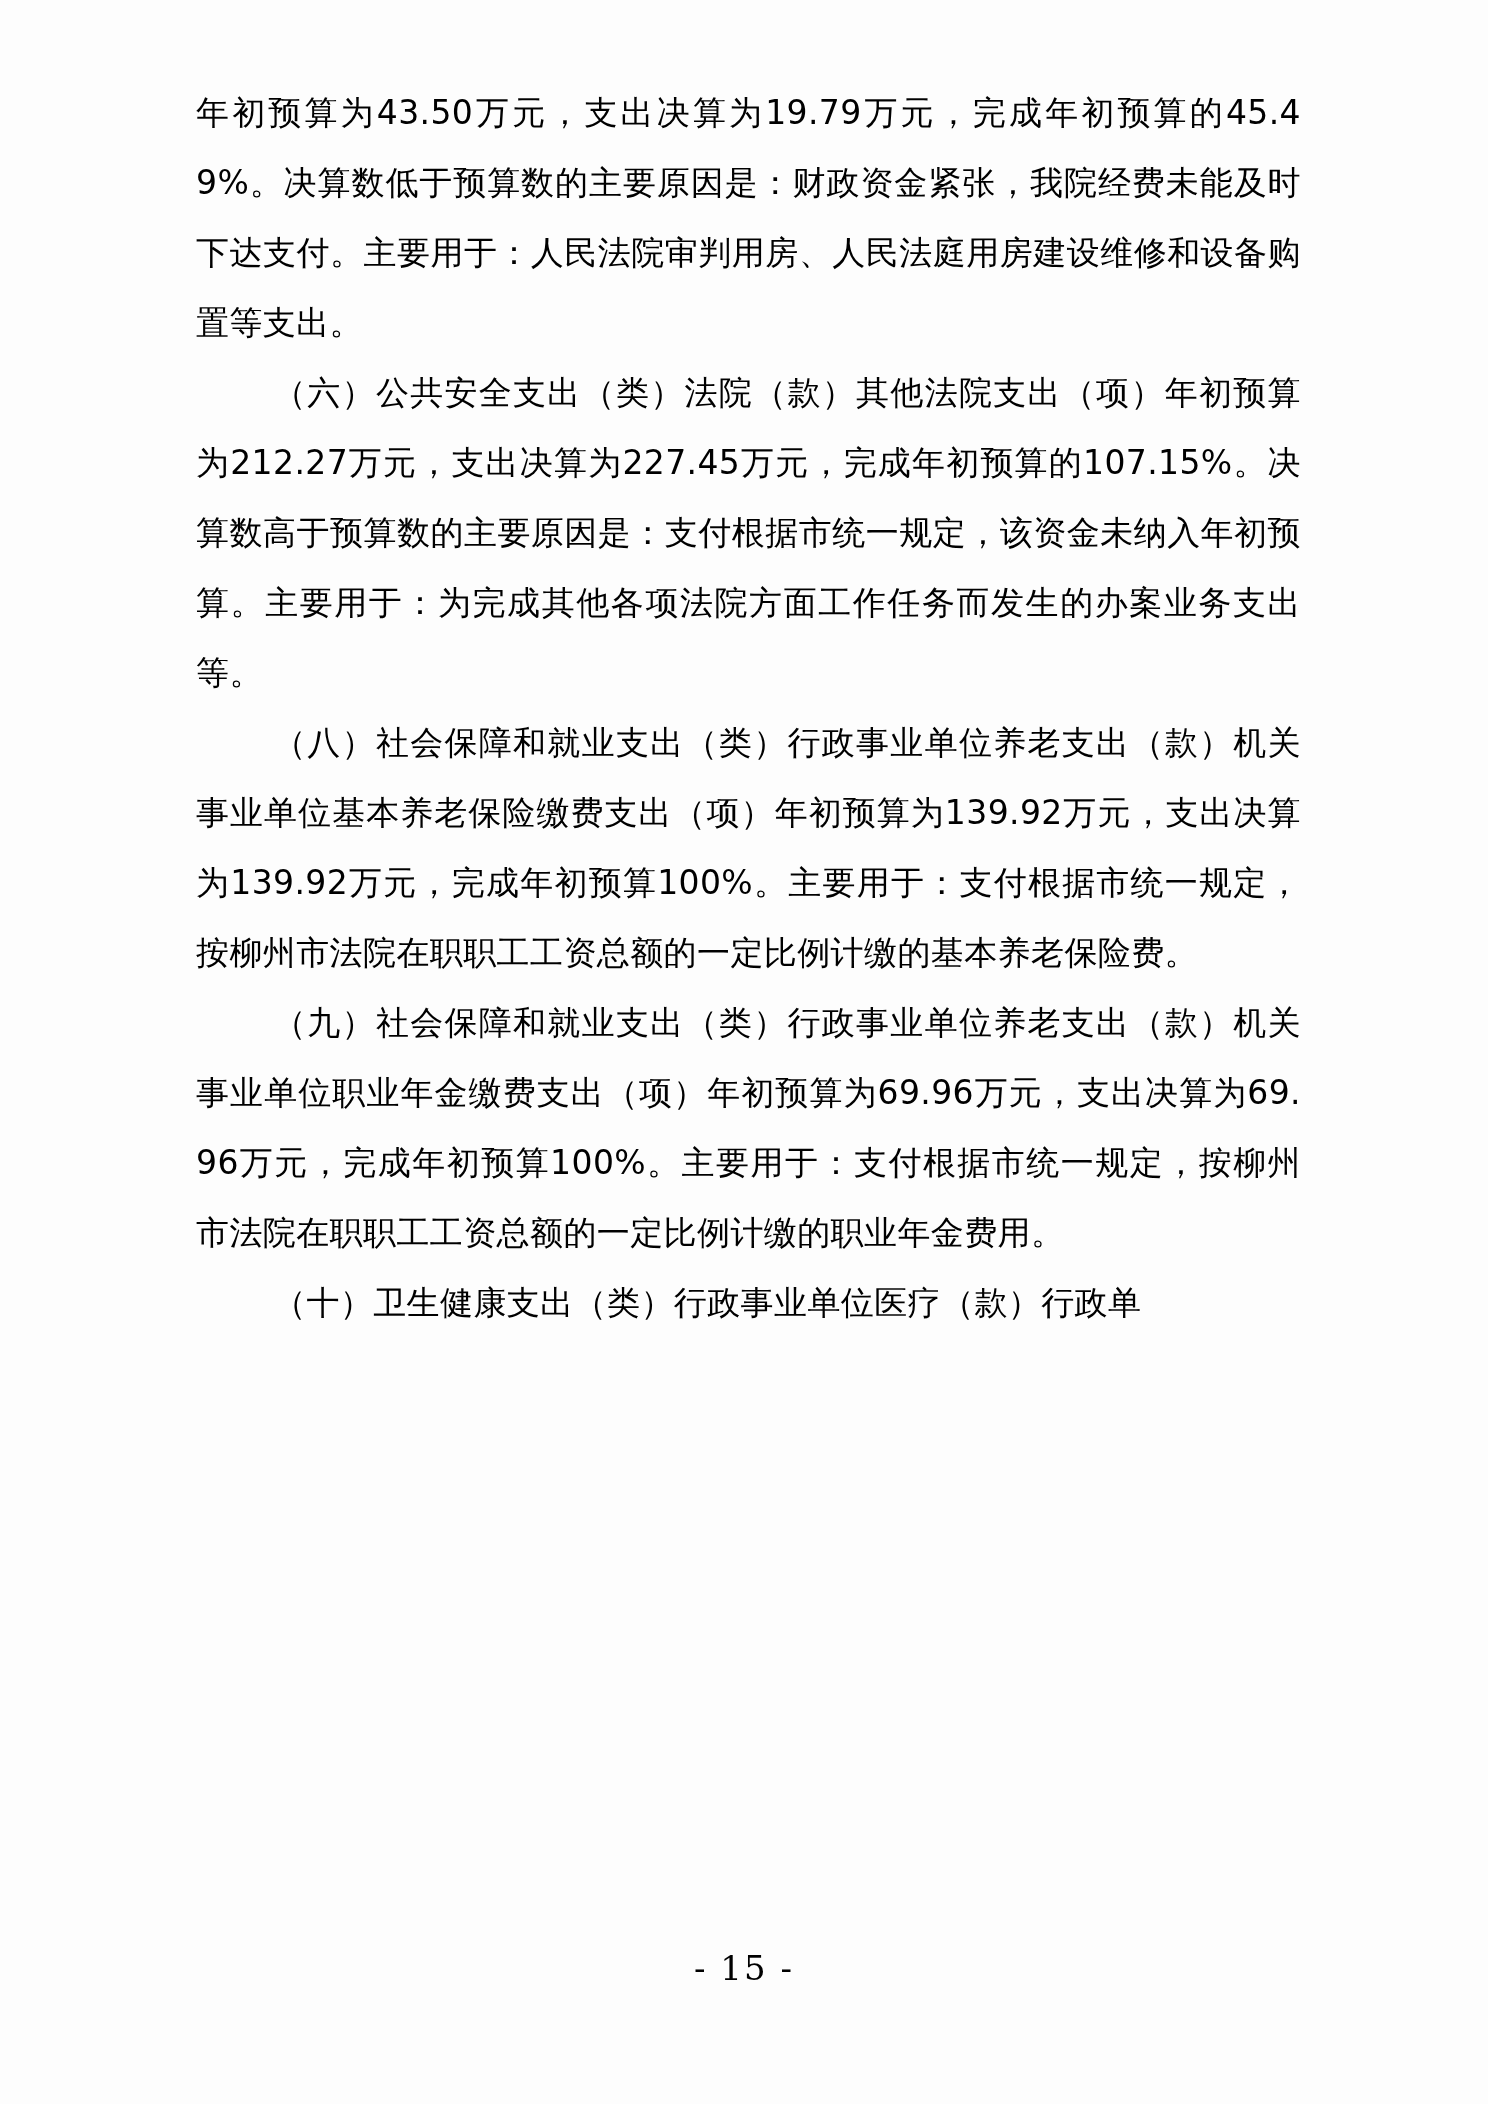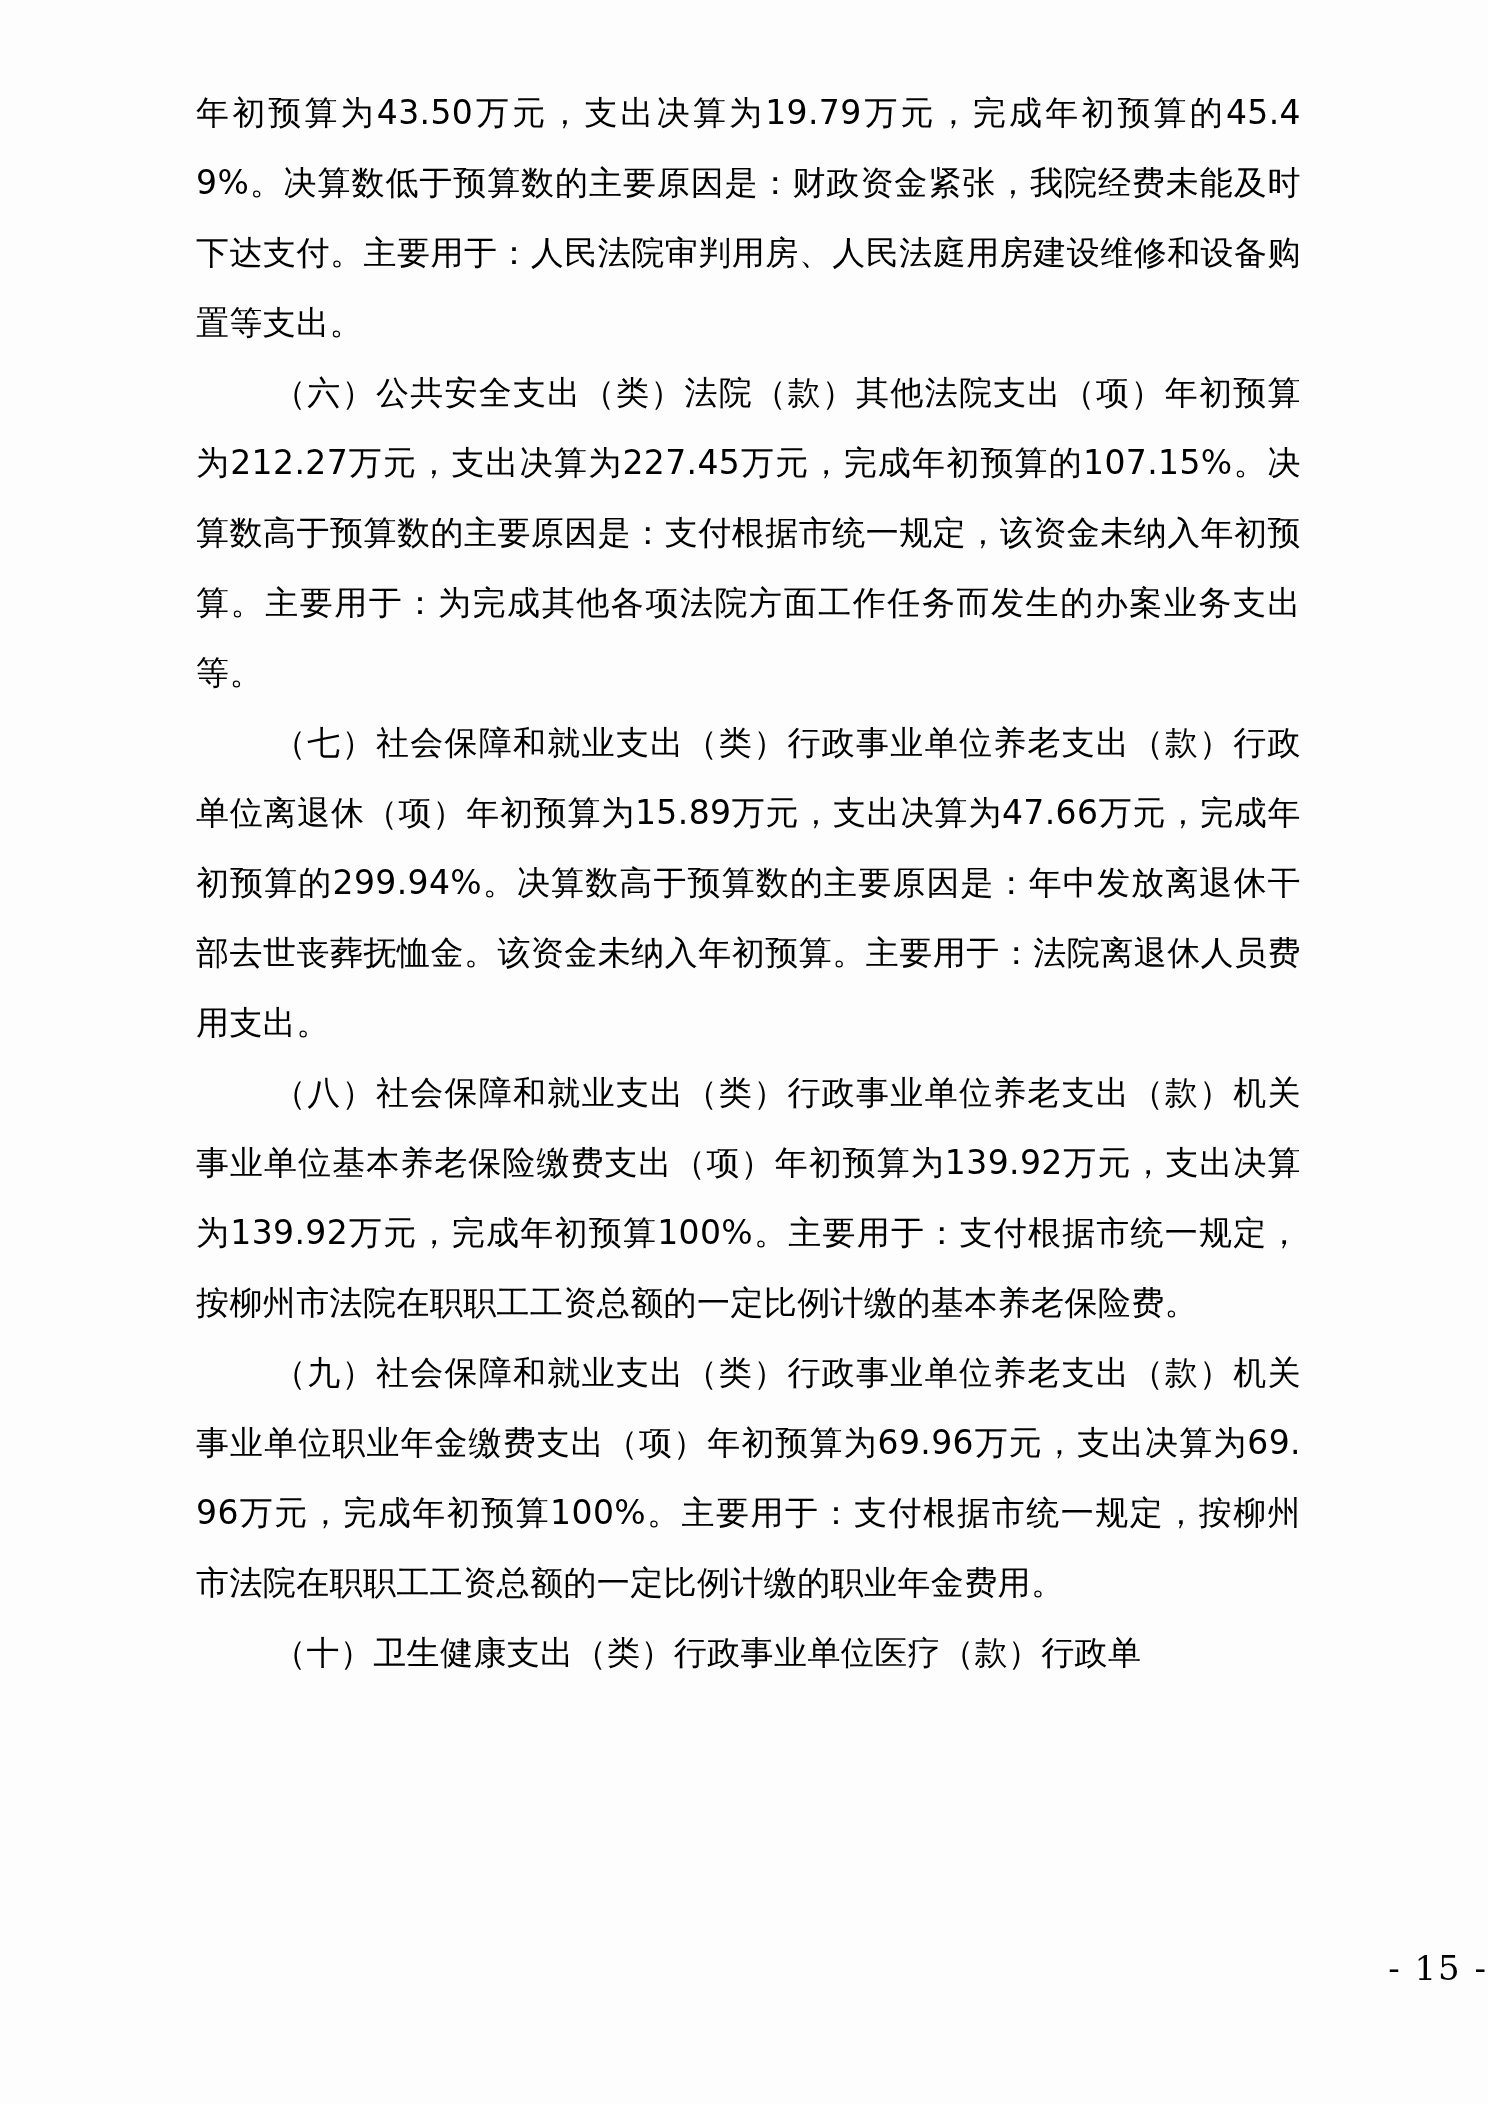--- a/index.html
+++ b/index.html
@@ -41,33 +41,32 @@
     word-break: break-all;
   }
   .para.indent {
     text-indent: 77px;
   }
   .pagenum {
     position: absolute;
     left: 0;
     top: 1948px;
     width: 1488px;
-    text-align: right;
+    text-align: center;
     font-size: 34px;
     font-family: "DejaVu Serif", "Liberation Serif", serif;
     letter-spacing: 2px;
     color: #000;
   }
 </style>
 </head>
 <body>
 
 <div class="page">
   <div class="content">
     <p class="para">年初预算为43.50万元，支出决算为19.79万元，完成年初预算的45.49%。决算数低于预算数的主要原因是：财政资金紧张，我院经费未能及时下达支付。主要用于：人民法院审判用房、人民法庭用房建设维修和设备购置等支出。</p>
     <p class="para indent">（六）公共安全支出（类）法院（款）其他法院支出（项）年初预算为212.27万元，支出决算为227.45万元，完成年初预算的107.15%。决算数高于预算数的主要原因是：支付根据市统一规定，该资金未纳入年初预算。主要用于：为完成其他各项法院方面工作任务而发生的办案业务支出等。</p>
-    <p class="para indent">（七）社会保障和就业支出（类）行政事业单位养老支出（款）行政单位离退休（项）年初预算为15.89万元，支出决算为47.66万元，完成年初预算的299.94%。决算数高于预算数的主要原因是：年中发放离退休干部去世丧葬抚恤金。该资金未纳入年初预算。主要用于：法院离退休人员费用支出。</p>
     <p class="para indent">（八）社会保障和就业支出（类）行政事业单位养老支出（款）机关事业单位基本养老保险缴费支出（项）年初预算为139.92万元，支出决算为139.92万元，完成年初预算100%。主要用于：支付根据市统一规定，按柳州市法院在职职工工资总额的一定比例计缴的基本养老保险费。</p>
     <p class="para indent">（九）社会保障和就业支出（类）行政事业单位养老支出（款）机关事业单位职业年金缴费支出（项）年初预算为69.96万元，支出决算为69.96万元，完成年初预算100%。主要用于：支付根据市统一规定，按柳州市法院在职职工工资总额的一定比例计缴的职业年金费用。</p>
     <p class="para indent">（十）卫生健康支出（类）行政事业单位医疗（款）行政单</p>
   </div>
   <div class="pagenum">- 15 -</div>
 </div>
 
 </body></html>

